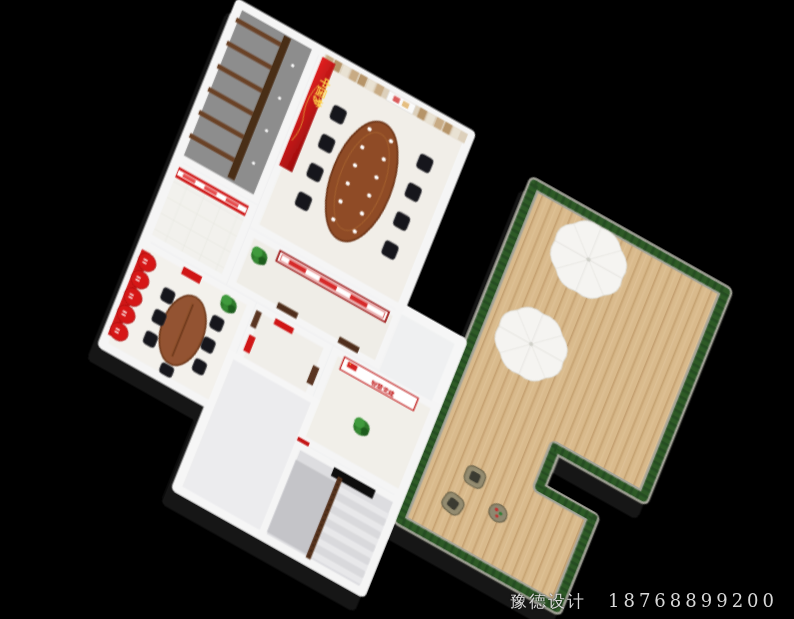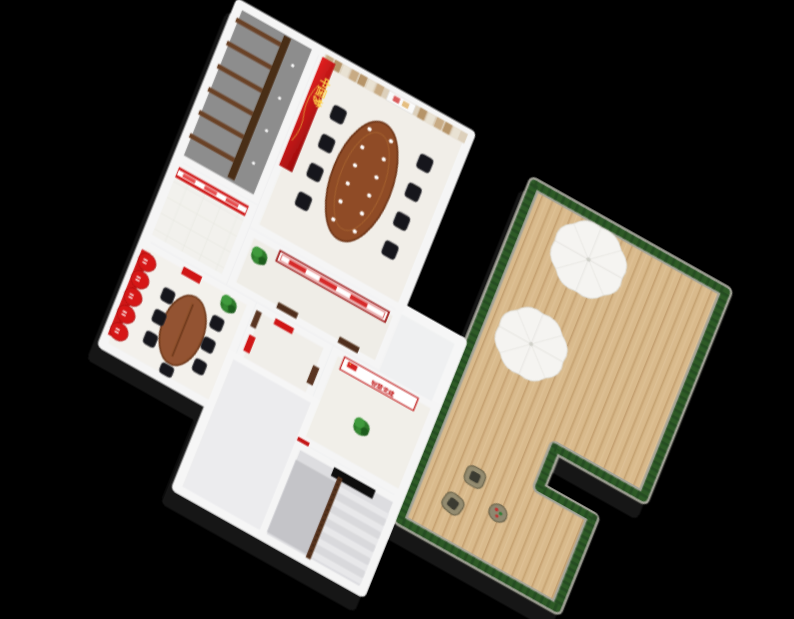--- a/index.html
+++ b/index.html
@@ -270,13 +270,16 @@
               <rect x="312" y="561" width="64" height="8" fill="#d9d9dc"></rect>
           <rect x="312" y="570" width="64" height="8" fill="#e8e8ea"></rect>
         </g>
         <rect x="306" y="470" width="6" height="112" fill="#56331d"></rect>
         <line x1="309" y1="472" x2="309" y2="580" stroke="#3a2212" stroke-width="2" stroke-dasharray="2 5"></line>
       </g>
     </g>
   </g>
 </svg>
 
+<div class="watermark">
+  <span>豫德设计</span><span class="phone">18768899200</span>
 </div>
+</div>
 
 </body></html>

